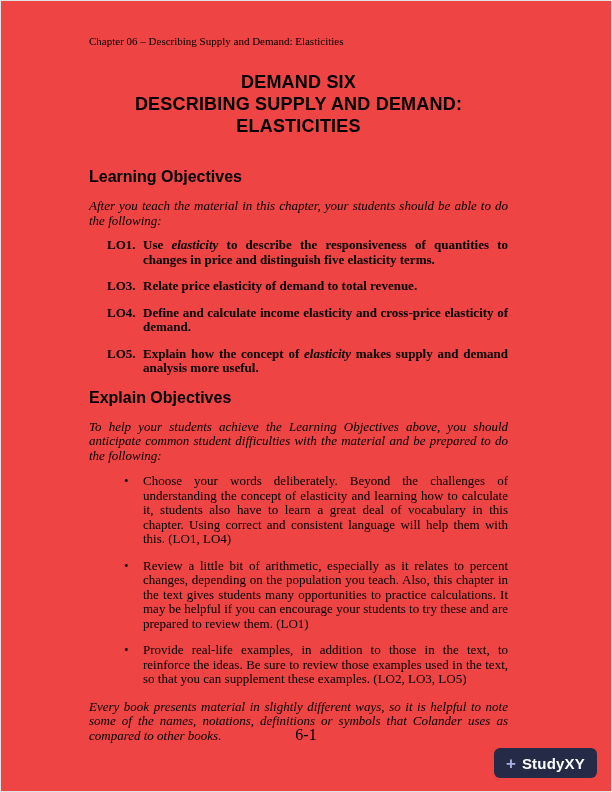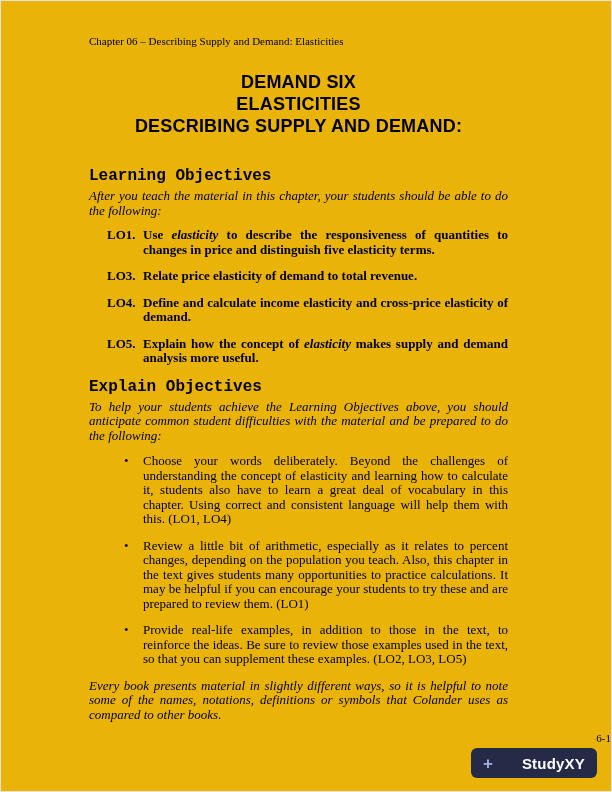--- a/index.html
+++ b/index.html
@@ -1,74 +1,74 @@
 <!DOCTYPE html>
 <html><head>
 <meta charset="utf-8">
 <style>
   * { margin:0; padding:0; box-sizing:border-box; }
   html, body { background:#ffffff; }
   .page {
     width:612px; height:792px; position:relative; overflow:hidden;
-    background:#eab308; border:1px solid #e2e2e2;
+    background:#ef4444; border:1px solid #e2e2e2;
     font-family:"Liberation Serif", serif; color:#000000;
     padding:34px 103px 0 88px;
   }
   .running-header { font-size:11px; line-height:13px; }
   .doc-title {
     margin-top:23px; text-align:center;
     font-family:"Liberation Sans", sans-serif; font-weight:bold;
     font-size:18px; line-height:22px; letter-spacing:0.2px;
   }
   .section { margin-top:0; }
   .section-heading {
-    font-family:Liberation Mono, monospace; font-weight:bold;
+    font-family:Liberation Sans, sans-serif; font-weight:bold;
     font-size:16px; line-height:19px;
   }
   .mt-lo { margin-top:30px; }
   .mt-sec { margin-top:8px; }
   .mt-prof { margin-top:6px; }
   .intro {
     font-style:italic; font-size:13px; line-height:14.5px;
-    text-align:justify; margin-top:3px;
+    text-align:justify; margin-top:13px;
   }
   .lo-list { margin-top:10px;font-weight:bold; }
   .lo-item { display:flex; margin:0 0 12px 18px; font-size:13px; line-height:14.5px; }
   .lo-label { flex:0 0 36px; }
   .lo-text { flex:1; text-align:justify; }
   .em { font-style:italic; }
   .bullet-list { margin-top:11px; }
   .bullet-item { display:flex; margin:0 0 12px 35px; font-size:13px; line-height:14.5px; }
   .bullet-marker { flex:0 0 19px; }
   .bullet-text { flex:1; text-align:justify; }
   .page-footer {
     position:absolute; bottom:47px; left:0; width:100%;
-    text-align:right; font-size:11px;
+    text-align:center; font-size:16px;
   }
   .logo-badge {
     position:absolute; right:14px; bottom:13px;
     height:30px; min-width:98px; padding:0 12px;
     background:#252b47; border-radius:6px;
     display:flex; align-items:center; justify-content:center; gap:6px;
     font-family:"Liberation Sans", sans-serif; cursor:pointer;
   }
   .logo-plus { color:#a7b0e4; font-size:17px; font-weight:bold; line-height:1; }
-  .logo-text { color:#ffffff; font-size:15px; font-weight:bold; letter-spacing:0.2px; line-height:1;margin-left:23px; }
+  .logo-text { color:#ffffff; font-size:15px; font-weight:bold; letter-spacing:0.2px; line-height:1; }
 </style>
 </head>
 <body>
 
 <div class="page">
 
   <div class="running-header">Chapter 06 – Describing Supply and Demand: Elasticities</div>
 
   <div class="doc-title">
     <div>DEMAND SIX</div>
+    <div>DESCRIBING SUPPLY AND DEMAND:</div>
     <div>ELASTICITIES</div>
-    <div>DESCRIBING SUPPLY AND DEMAND:</div>
   </div>
 
   <div class="section mt-lo">
     <div class="section-heading">Learning Objectives</div>
     <div class="intro">After you teach the material in this chapter, your students should be able to do the following:</div>
 
     <div class="lo-list">
       <div class="lo-item">
         <span class="lo-label">LO1.</span>
         <span class="lo-text"><span>Use </span><span class="em">elasticity</span><span> to describe the responsiveness of quantities to changes in price and distinguish five elasticity terms.</span></span>

